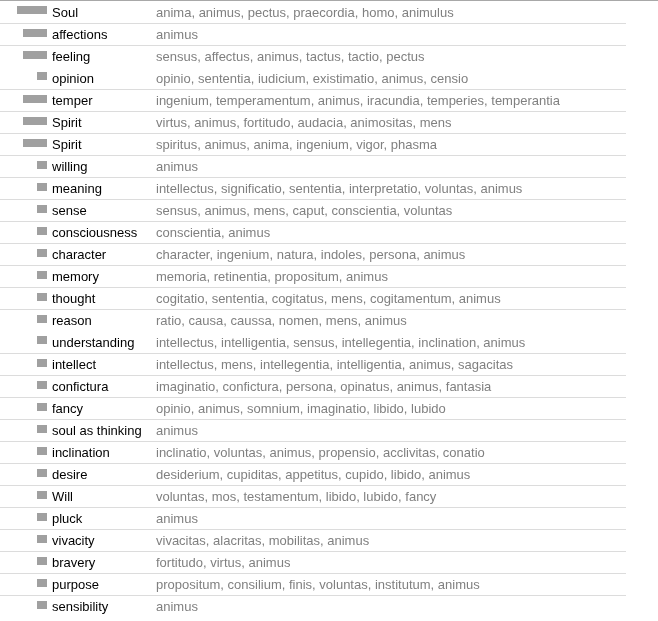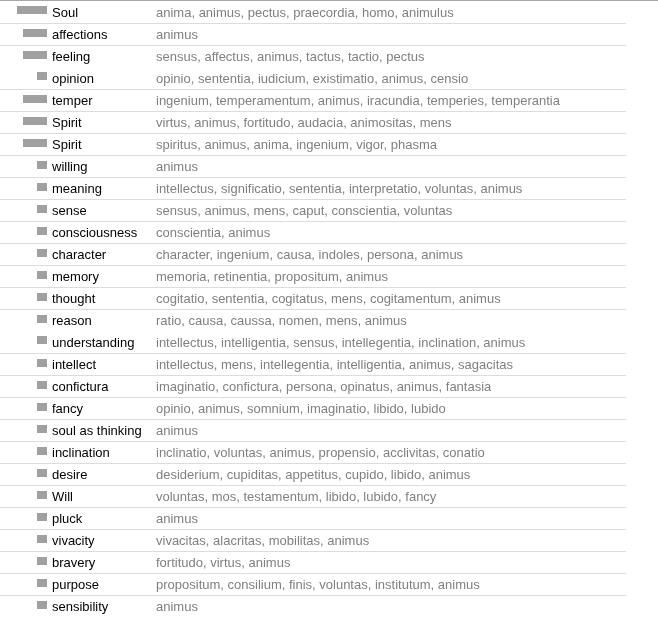--- a/index.html
+++ b/index.html
@@ -152,21 +152,21 @@
     </div>
     <a class="term">consciousness</a>
     <div class="translations">conscientia, animus</div>
   </div>
 
   <div class="row">
     <div class="bar-cell">
       <span class="bar" style="width: 10px;"></span>
     </div>
     <a class="term">character</a>
-    <div class="translations">character, ingenium, causa, indoles, persona, animus</div>
+    <div class="translations">character, ingenium, natura, indoles, persona, animus</div>
   </div>
 
   <div class="row">
     <div class="bar-cell">
       <span class="bar" style="width: 10px;"></span>
     </div>
     <a class="term">memory</a>
     <div class="translations">memoria, retinentia, propositum, animus</div>
   </div>
 

